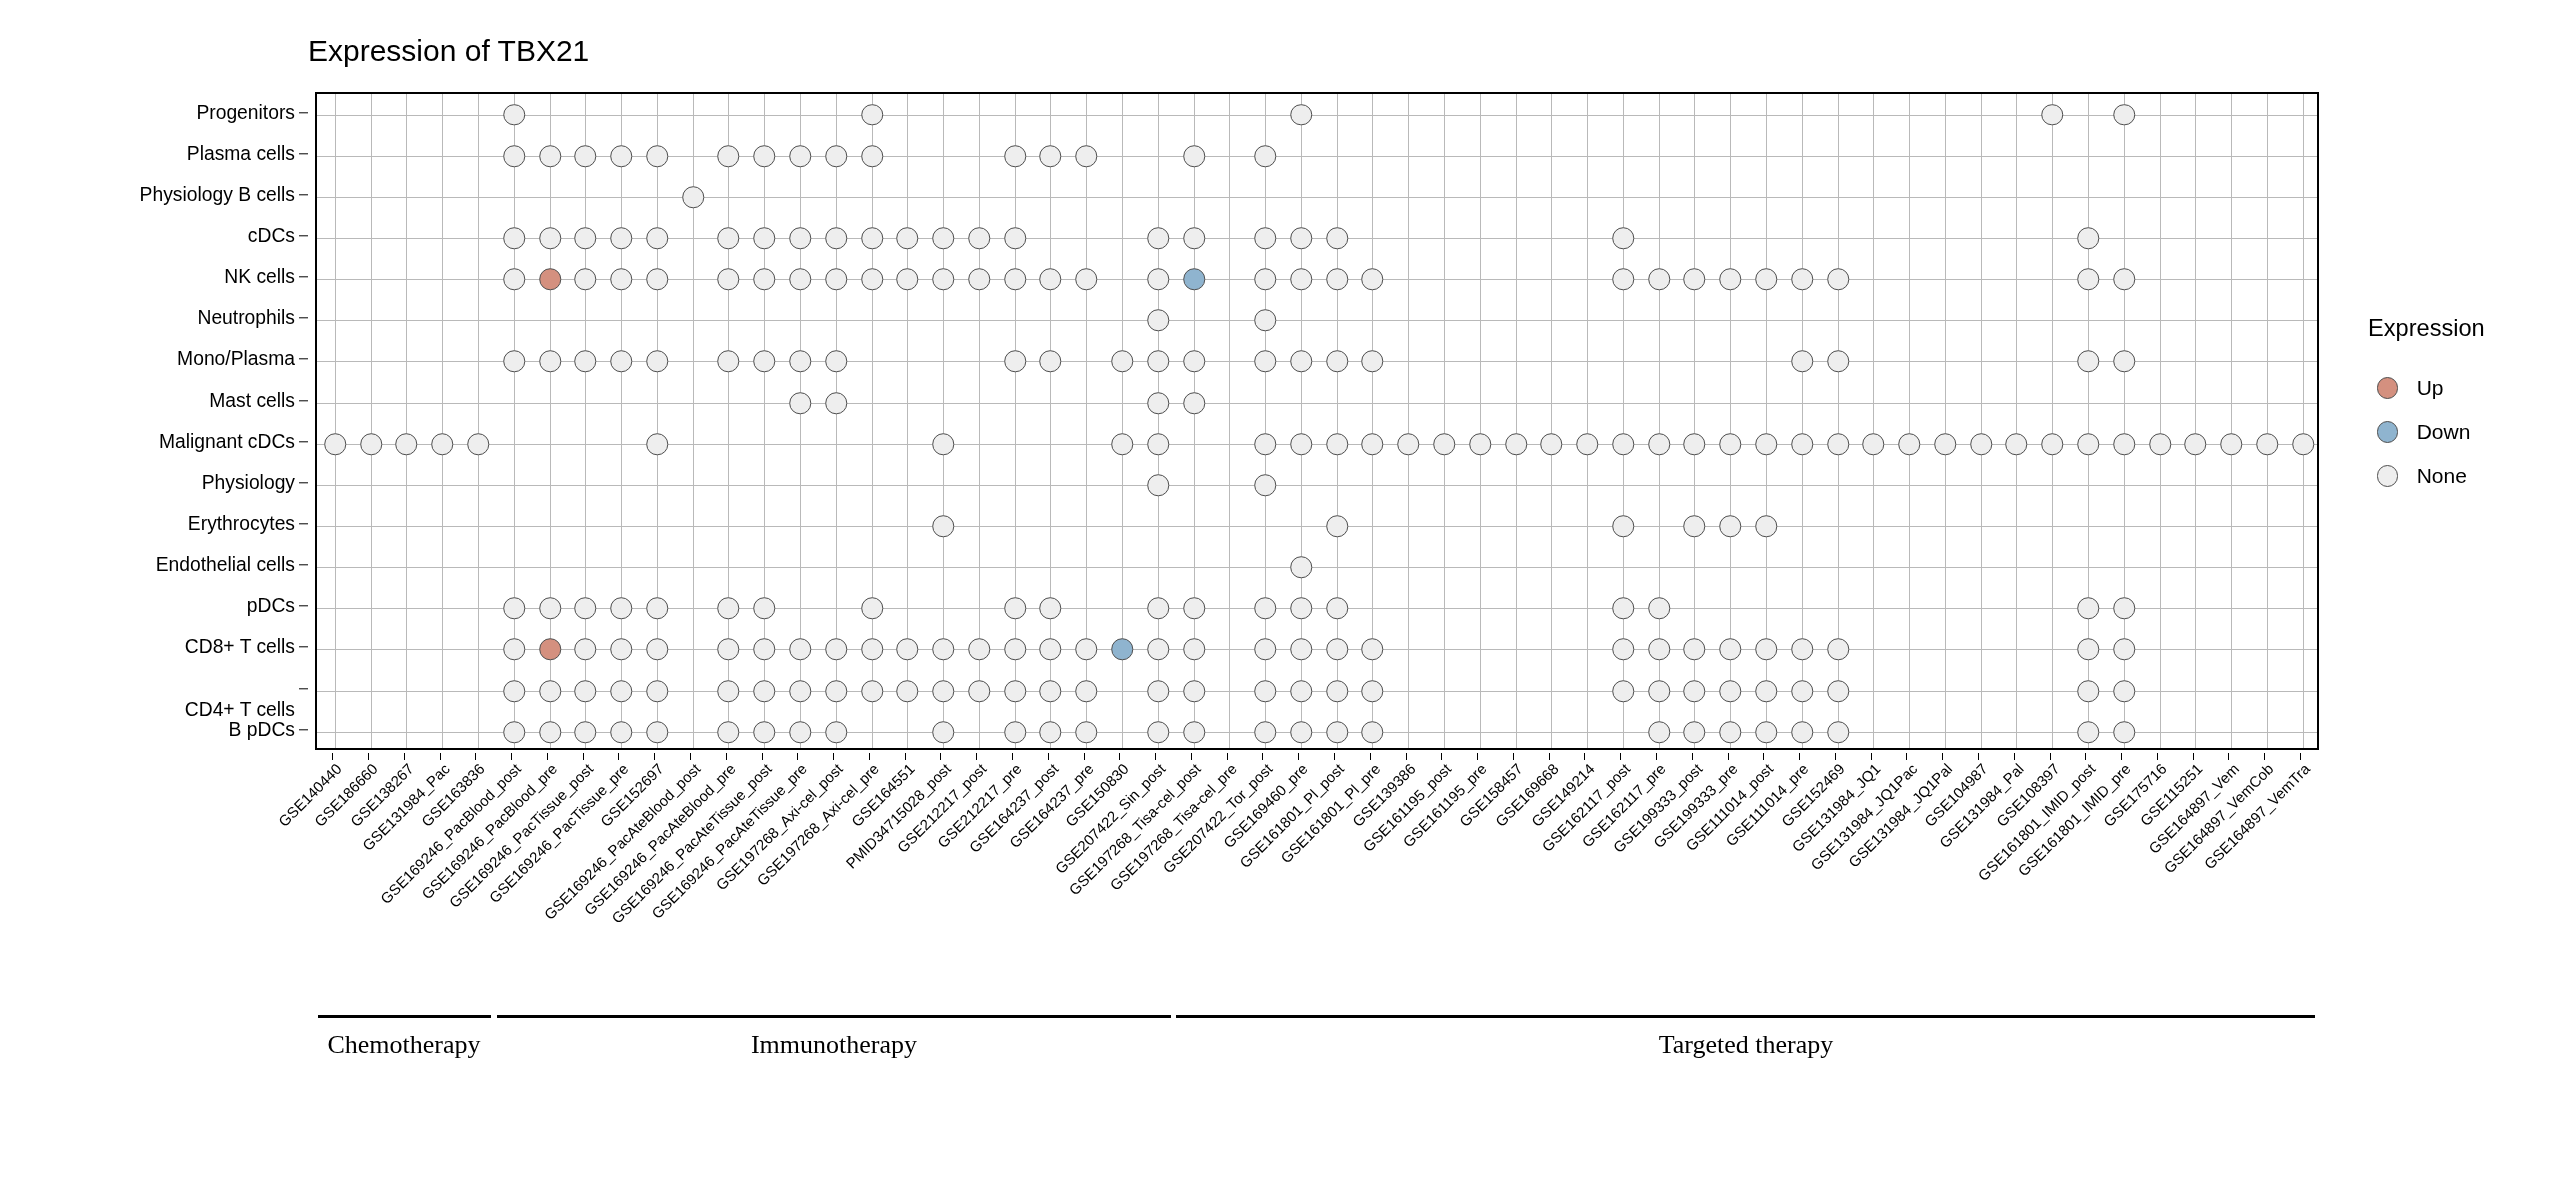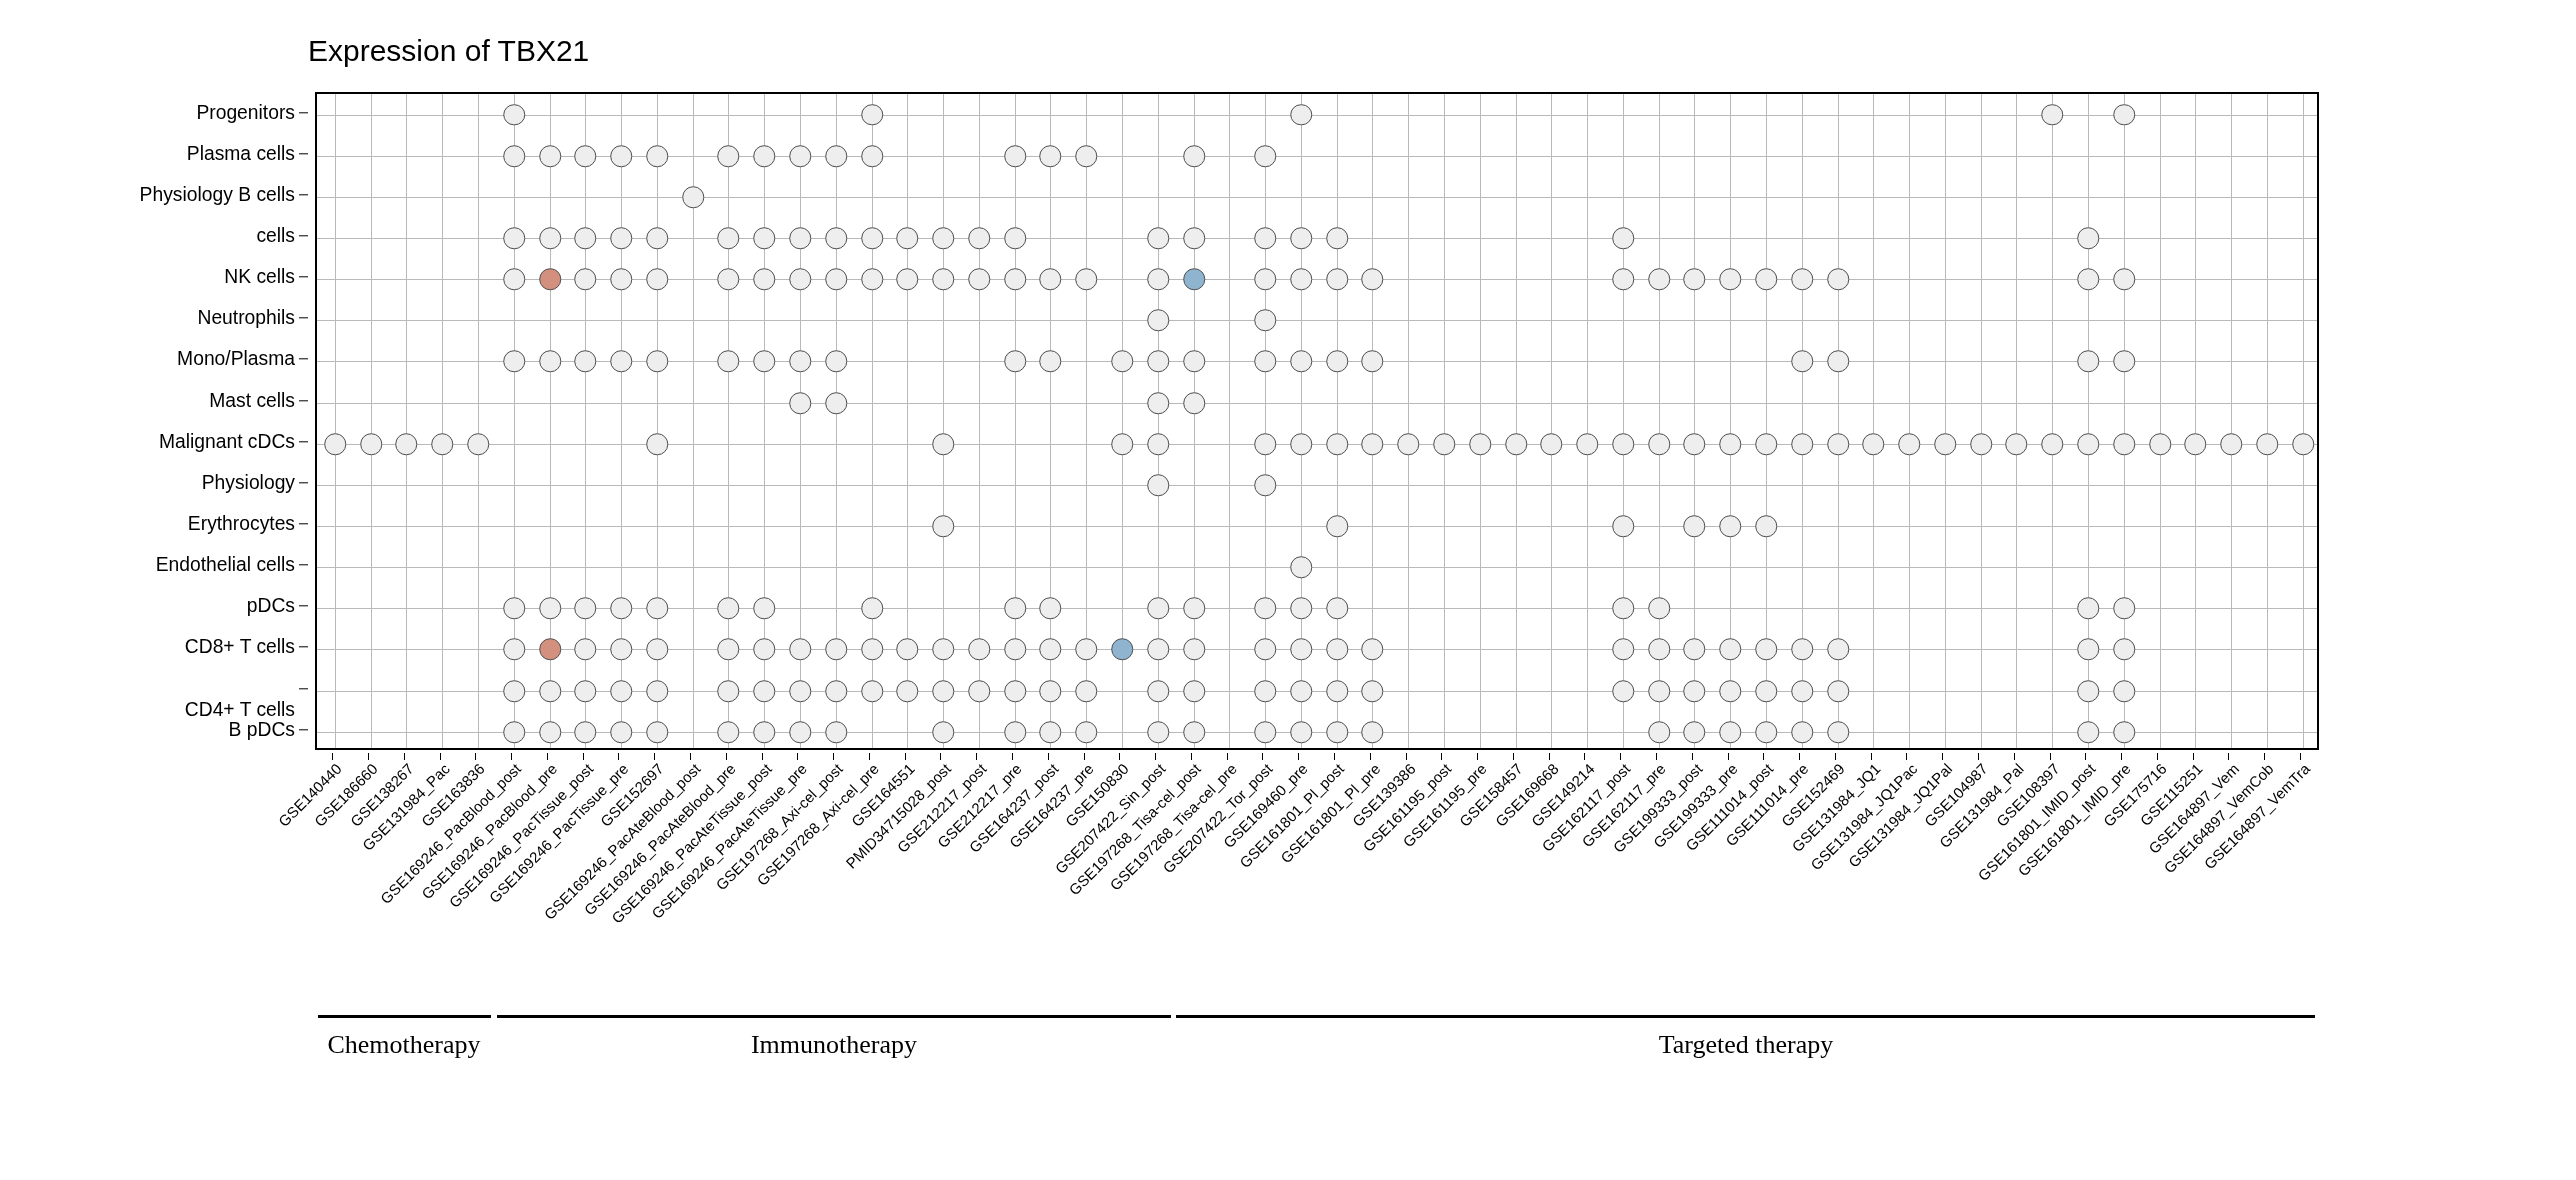--- a/index.html
+++ b/index.html
@@ -173,21 +173,21 @@
 
   <div class="chart-title">Expression of TBX21</div>
 
   <div class="ylabels">
       <div class="ylabel" style="top: 20.6px;">Progenitors</div>
       <div class="ytick" style="top: 20.6px;"></div>
       <div class="ylabel" style="top: 62px;">Plasma cells</div>
       <div class="ytick" style="top: 62px;"></div>
       <div class="ylabel" style="top: 103px;">Physiology B cells</div>
       <div class="ytick" style="top: 103px;"></div>
-      <div class="ylabel" style="top: 144px;">cells</div>
+      <div class="ylabel" style="top: 144px;">cDCs</div>
       <div class="ytick" style="top: 144px;"></div>
       <div class="ylabel" style="top: 185px;">NK cells</div>
       <div class="ytick" style="top: 185px;"></div>
       <div class="ylabel" style="top: 226px;">Neutrophils</div>
       <div class="ytick" style="top: 226px;"></div>
       <div class="ylabel" style="top: 267px;">Mono/Plasma</div>
       <div class="ytick" style="top: 267px;"></div>
       <div class="ylabel" style="top: 309px;">Mast cells</div>
       <div class="ytick" style="top: 309px;"></div>
       <div class="ylabel" style="top: 350px;">Malignant cDCs</div>
@@ -662,15 +662,32 @@
 
   <div class="groups-layer">
       <div class="group-bar" style="left: 318px; width: 173px; top: 1015px;"></div>
       <div class="group-label" style="left: 404px; top: 1030px;">Chemotherapy</div>
       <div class="group-bar" style="left: 497px; width: 674px; top: 1015px;"></div>
       <div class="group-label" style="left: 834px; top: 1030px;">Immunotherapy</div>
       <div class="group-bar" style="left: 1176px; width: 1139px; top: 1015px;"></div>
       <div class="group-label" style="left: 1746px; top: 1030px;">Targeted therapy</div>
     </div>
 
+  <div class="legend">
+    <div class="legend-title">Expression</div>
+    <div class="legend-items">
+        <div class="legend-row">
+          <span class="legend-swatch" style="background: rgb(212, 144, 127);"></span>
+          <span class="legend-label">Up</span>
+        </div>
+        <div class="legend-row">
+          <span class="legend-swatch" style="background: rgb(143, 180, 207);"></span>
+          <span class="legend-label">Down</span>
+        </div>
+        <div class="legend-row">
+          <span class="legend-swatch" style="background: rgb(238, 238, 238);"></span>
+          <span class="legend-label">None</span>
+        </div>
+      </div>
+  </div>
 
 </div>
 
 
 </body></html>

